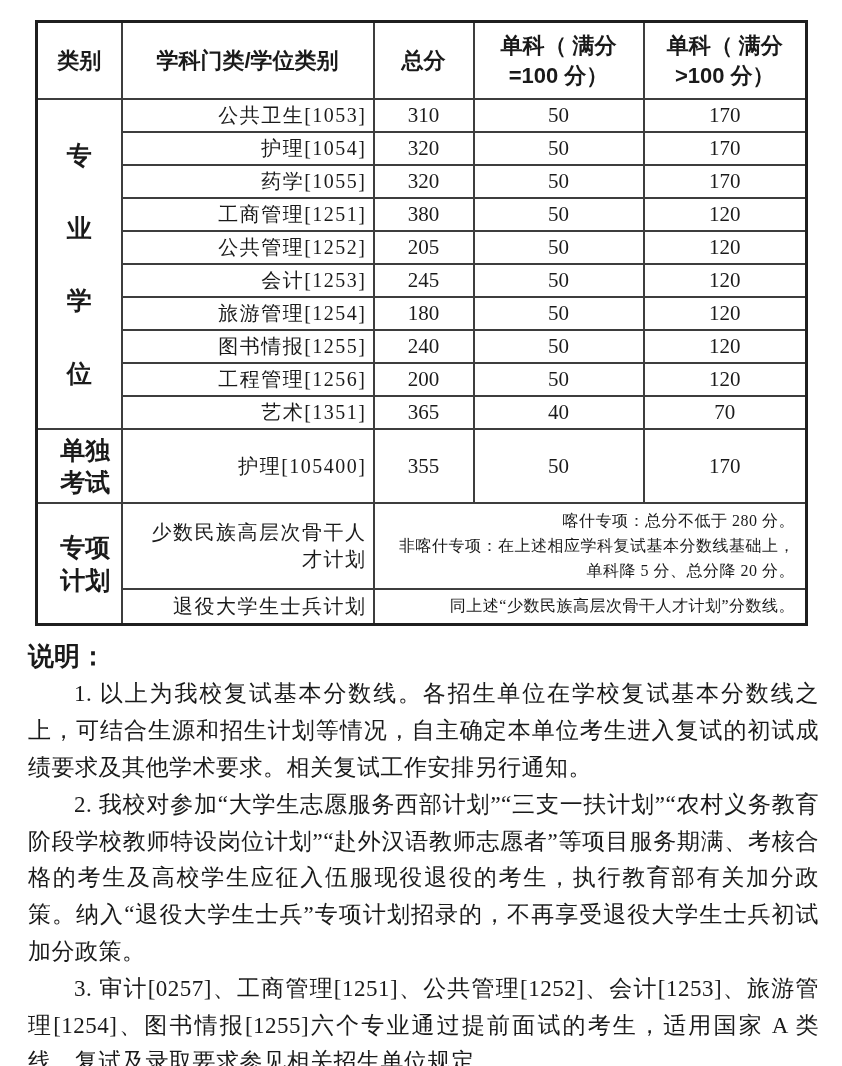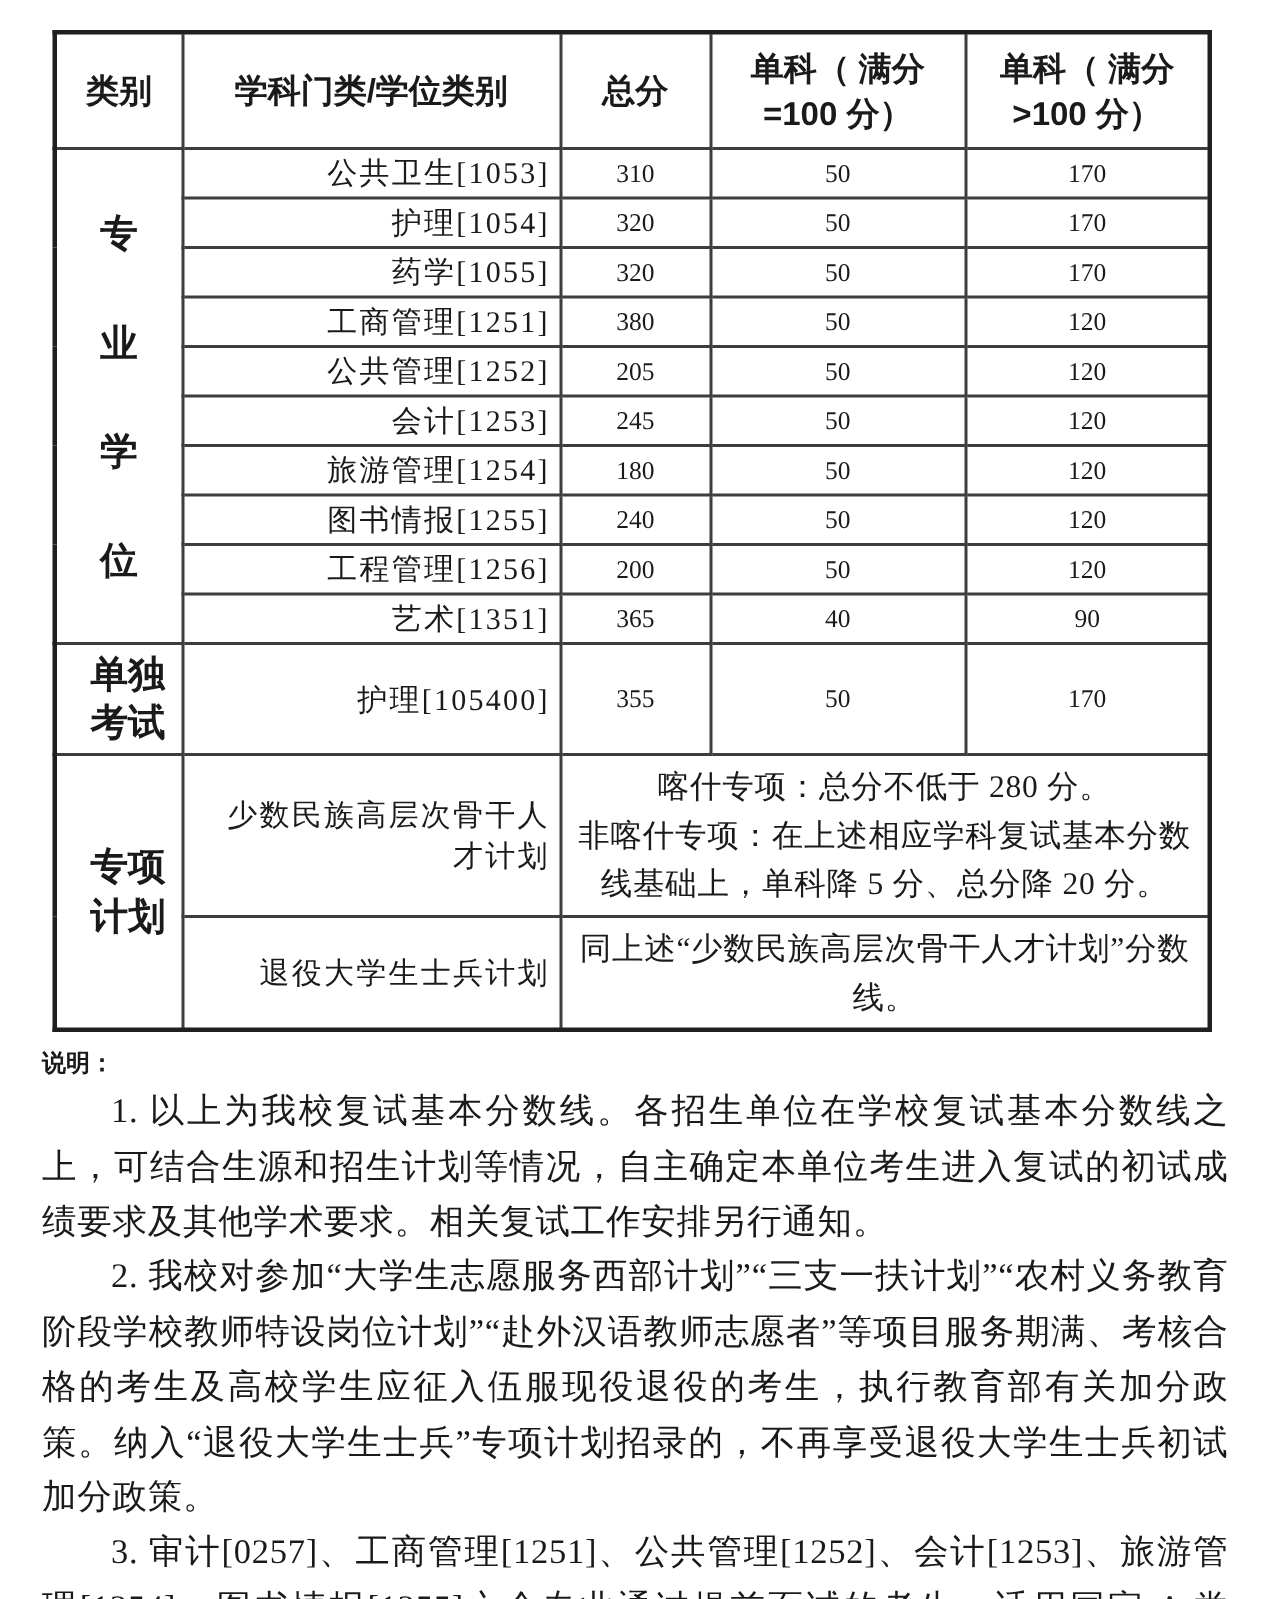--- a/index.html
+++ b/index.html
@@ -71,41 +71,41 @@
     line-height: 1.3;
     padding-left: 12px;
   }
   td.major-cell {
     font-size: 20px;
     text-align: right;
     padding: 2px 6px 2px 10px;
     letter-spacing: 1.5px;
   }
   td.num-cell {
-    font-size: 17px;
-    text-align: center;
-  }
-  td.note-cell {
     font-size: 21px;
     text-align: center;
+  }
+  td.note-cell {
+    font-size: 16px;
+    text-align: right;
     padding: 4px 10px;
     line-height: 1.55;
     letter-spacing: 0.5px;
   }
   .note-line { display: block; }
 
   
   .notes {
     margin-top: 10px;
     width: 784px;
   }
   .notes-title {
     font-family: "Liberation Sans", sans-serif;
     font-weight: bold;
-    font-size: 16px;
+    font-size: 26px;
     line-height: 1.55;
     margin-left: -7px;
     padding-left: 0;
   }
   .notes p {
     margin: 0;
     margin-left: -7px;
     font-size: 23px;
     line-height: 1.6;
     text-indent: 2em;
@@ -196,21 +196,21 @@
       <tr class="r-data">
         <td class="major-cell">工程管理[1256]</td>
         <td class="num-cell">200</td>
         <td class="num-cell">50</td>
         <td class="num-cell">120</td>
       </tr>
       <tr class="r-data">
         <td class="major-cell">艺术[1351]</td>
         <td class="num-cell">365</td>
         <td class="num-cell">40</td>
-        <td class="num-cell">90</td>
+        <td class="num-cell">70</td>
       </tr>
 
       <tr class="r-sep">
         <td class="cat-cell">
           <div class="cat-stack">
             <span>单独</span>
             <span>考试</span>
           </div>
         </td>
         <td class="major-cell">护理[105400]</td>

